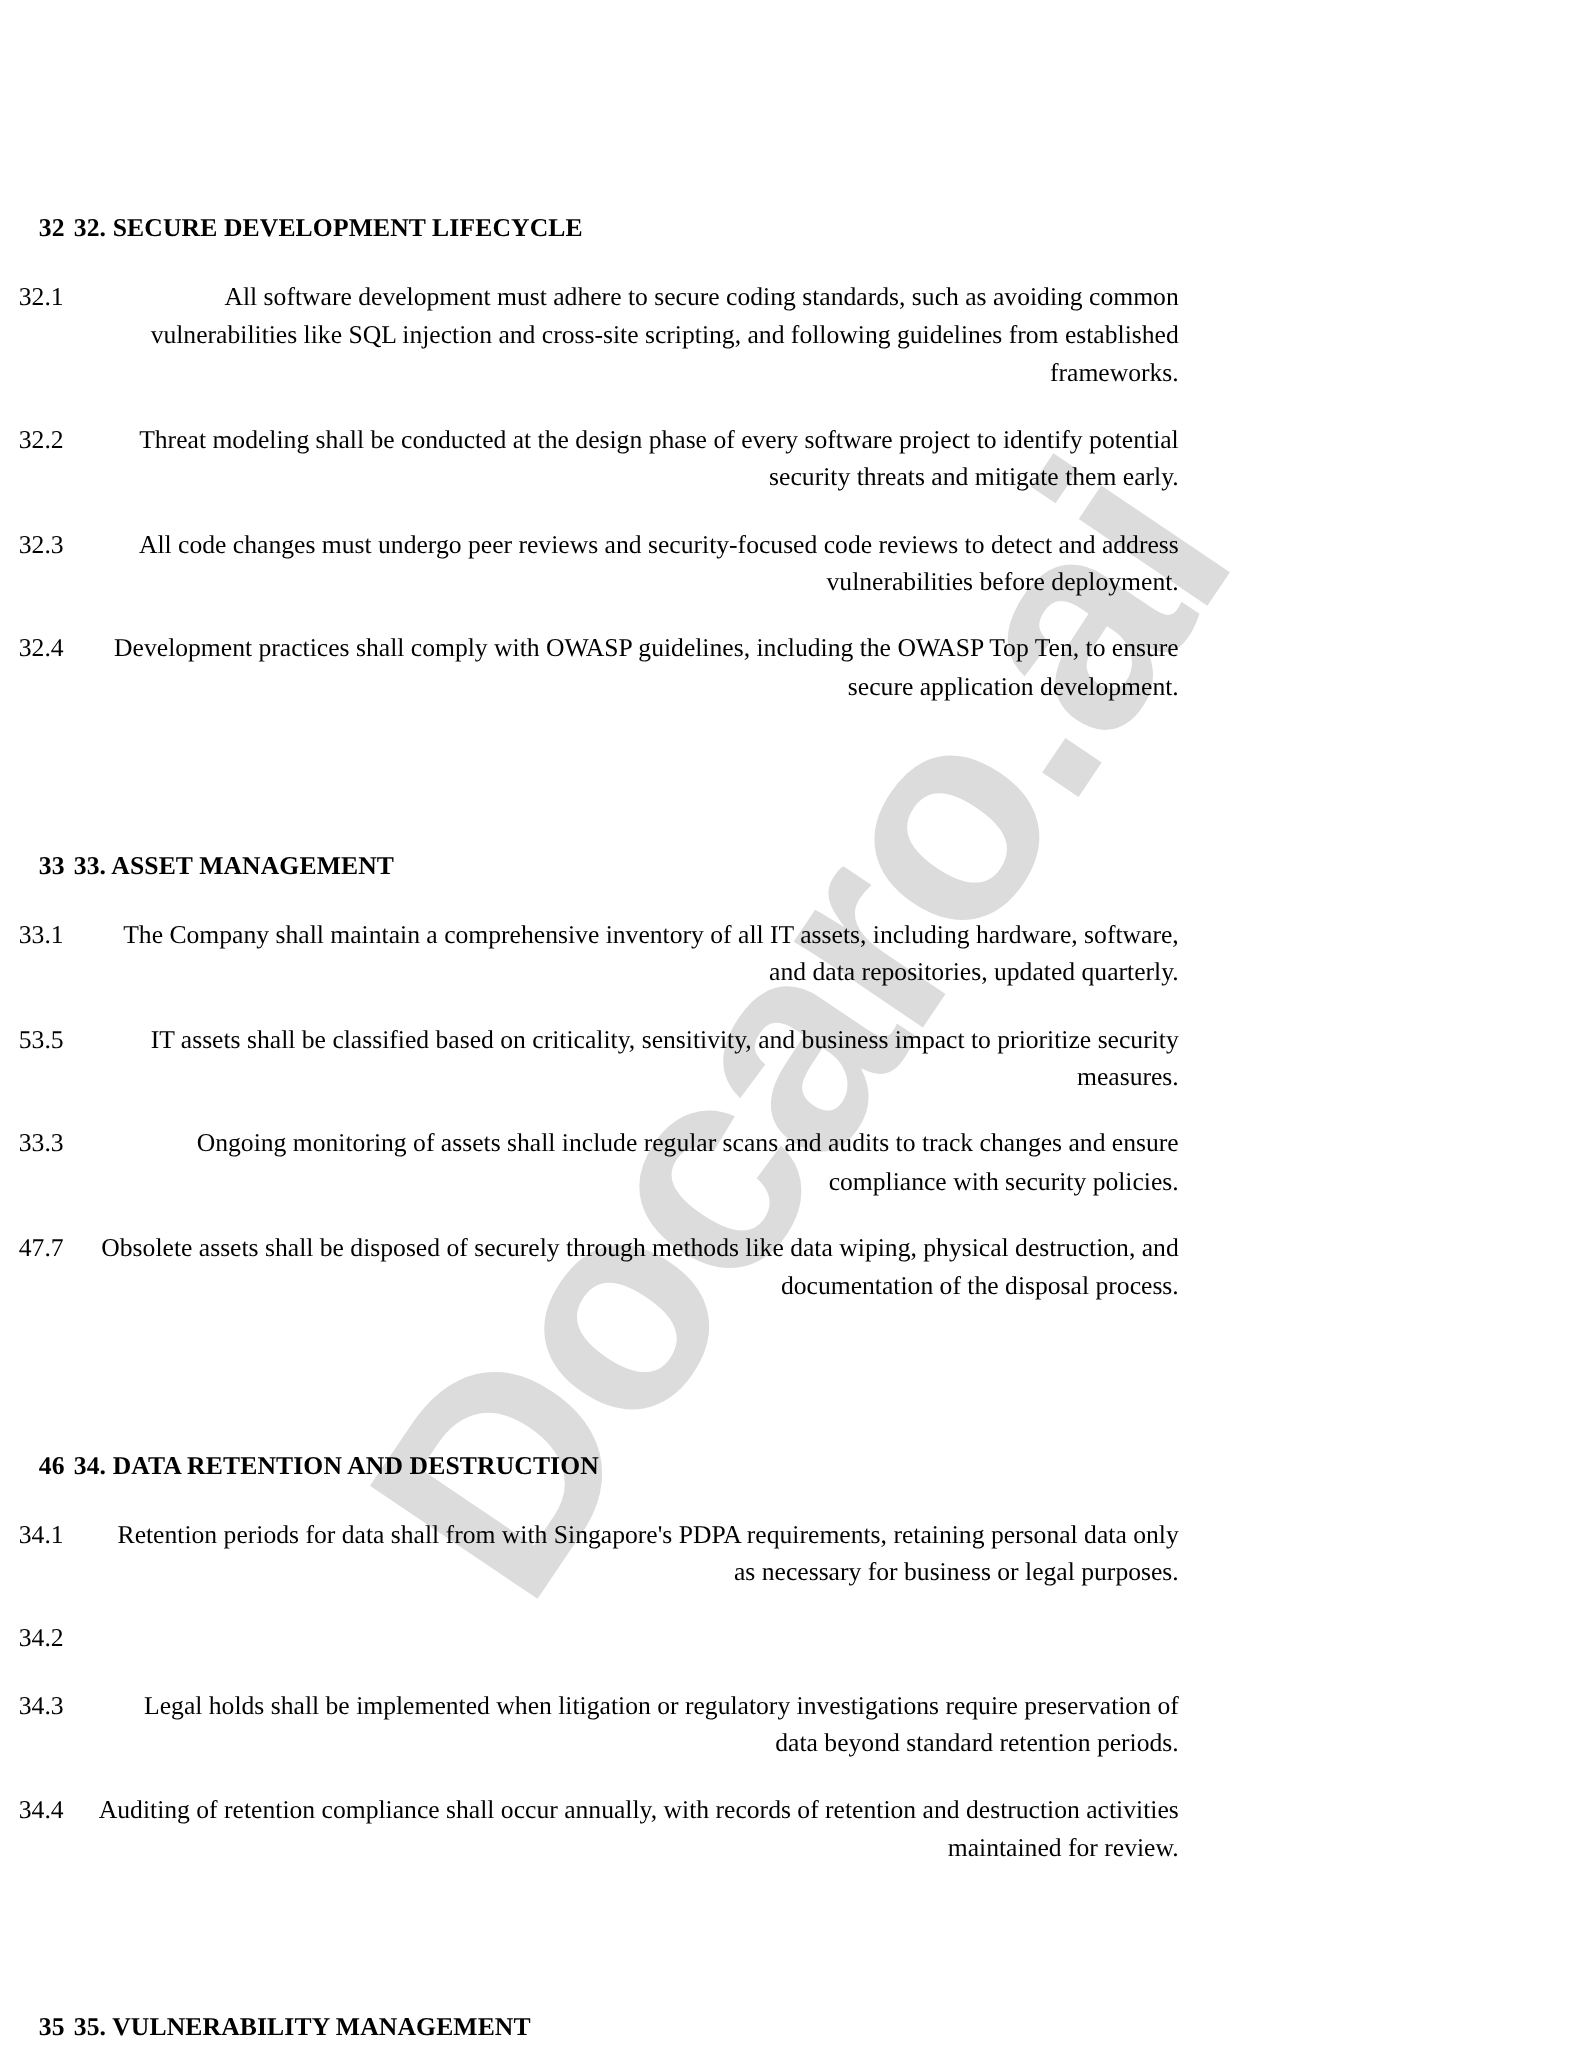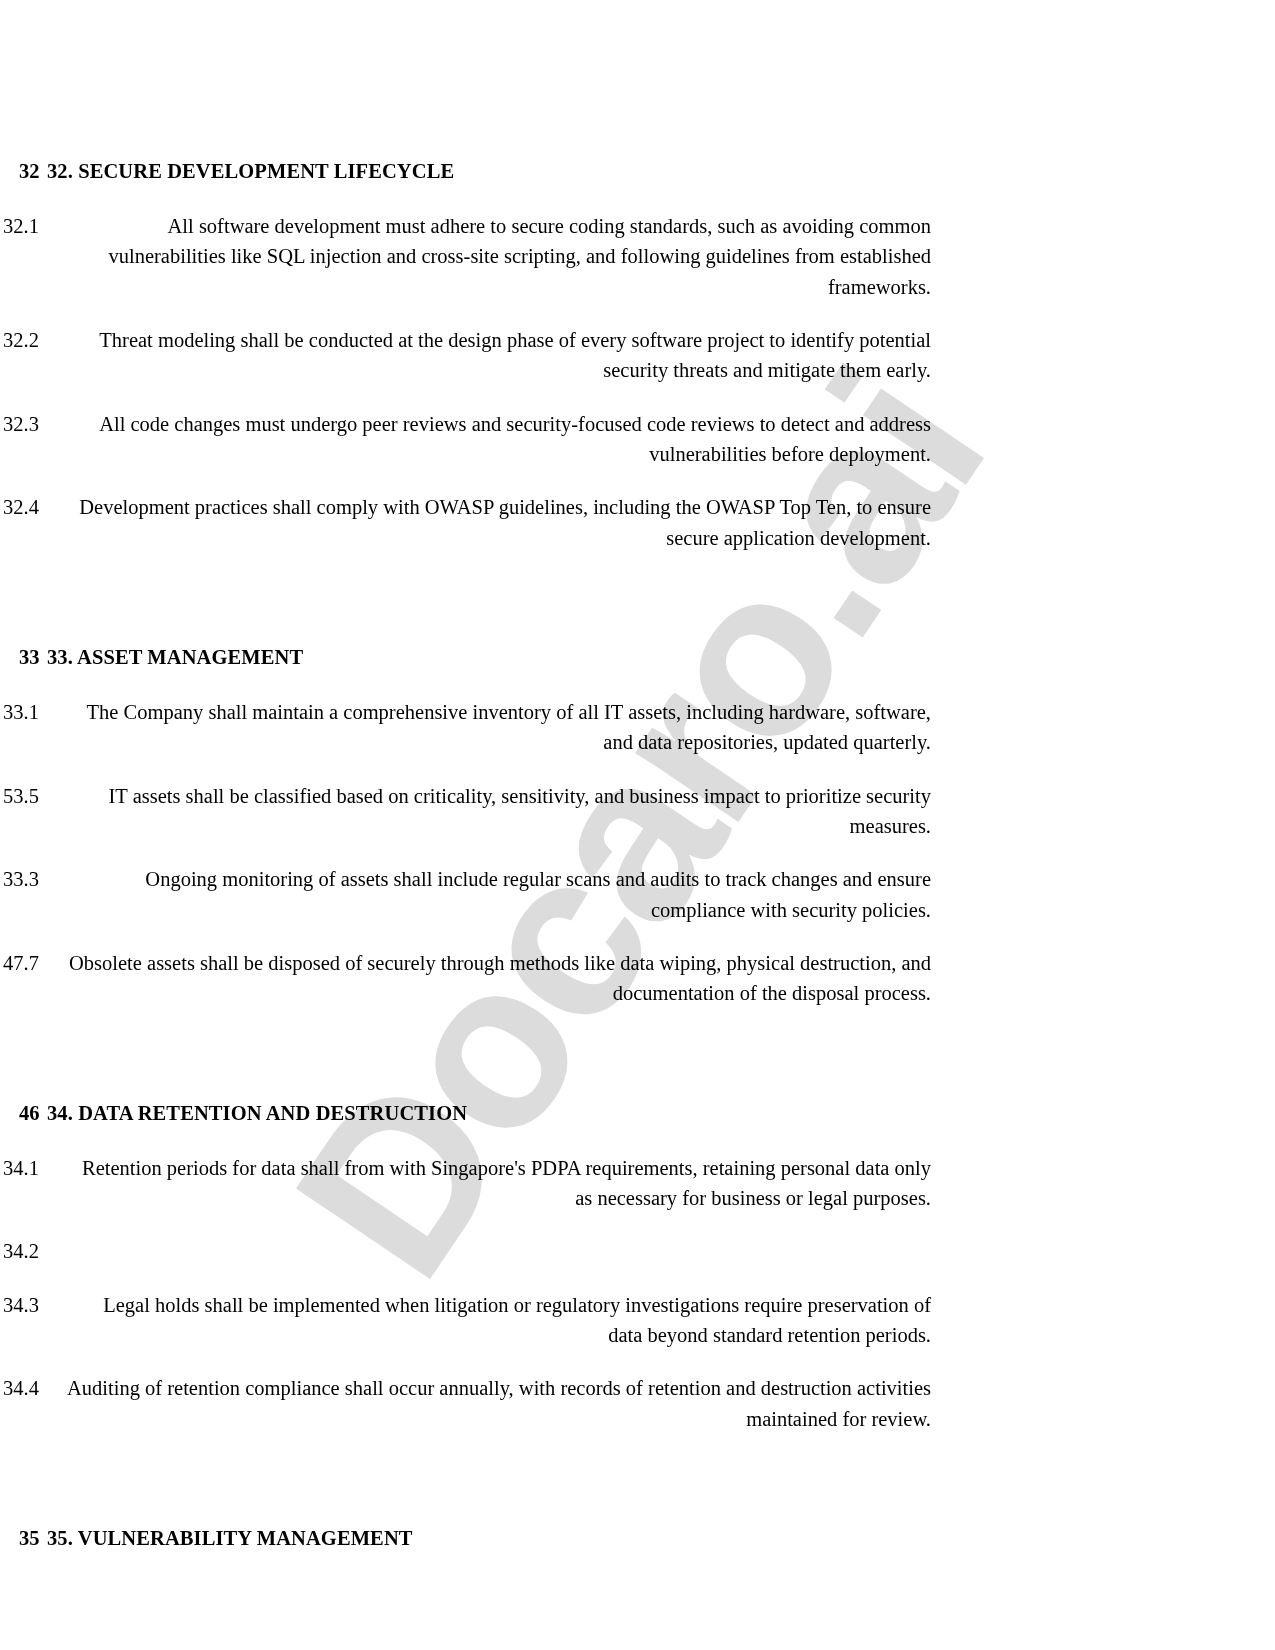--- a/index.html
+++ b/index.html
@@ -49,21 +49,21 @@
   }
 
   
   .content {
     position: relative;
     z-index: 2;
     padding: 0;
   }
 
   .section {
-    margin: 0;
+    margin: 12px;
   }
 
   .section-heading {
     display: flex;
     align-items: baseline;
     font-weight: 700;
     font-size: 20.5px;
     letter-spacing: 0.1px;
   }
 

